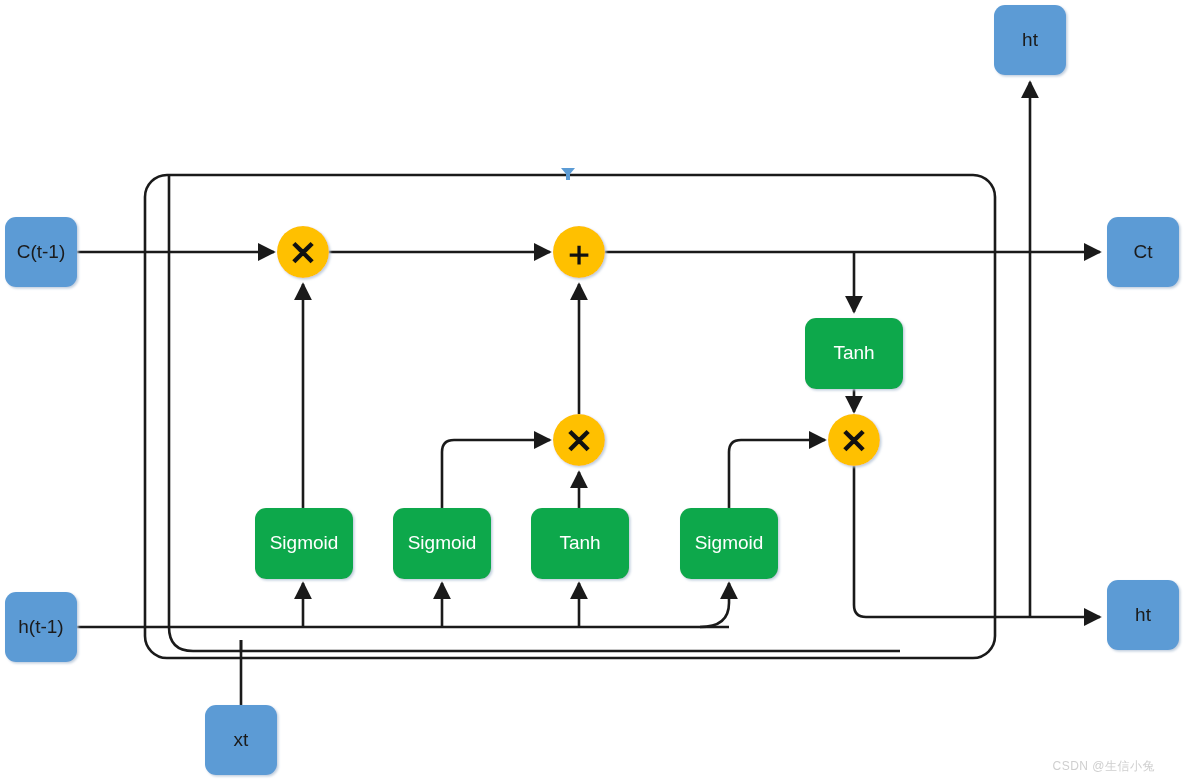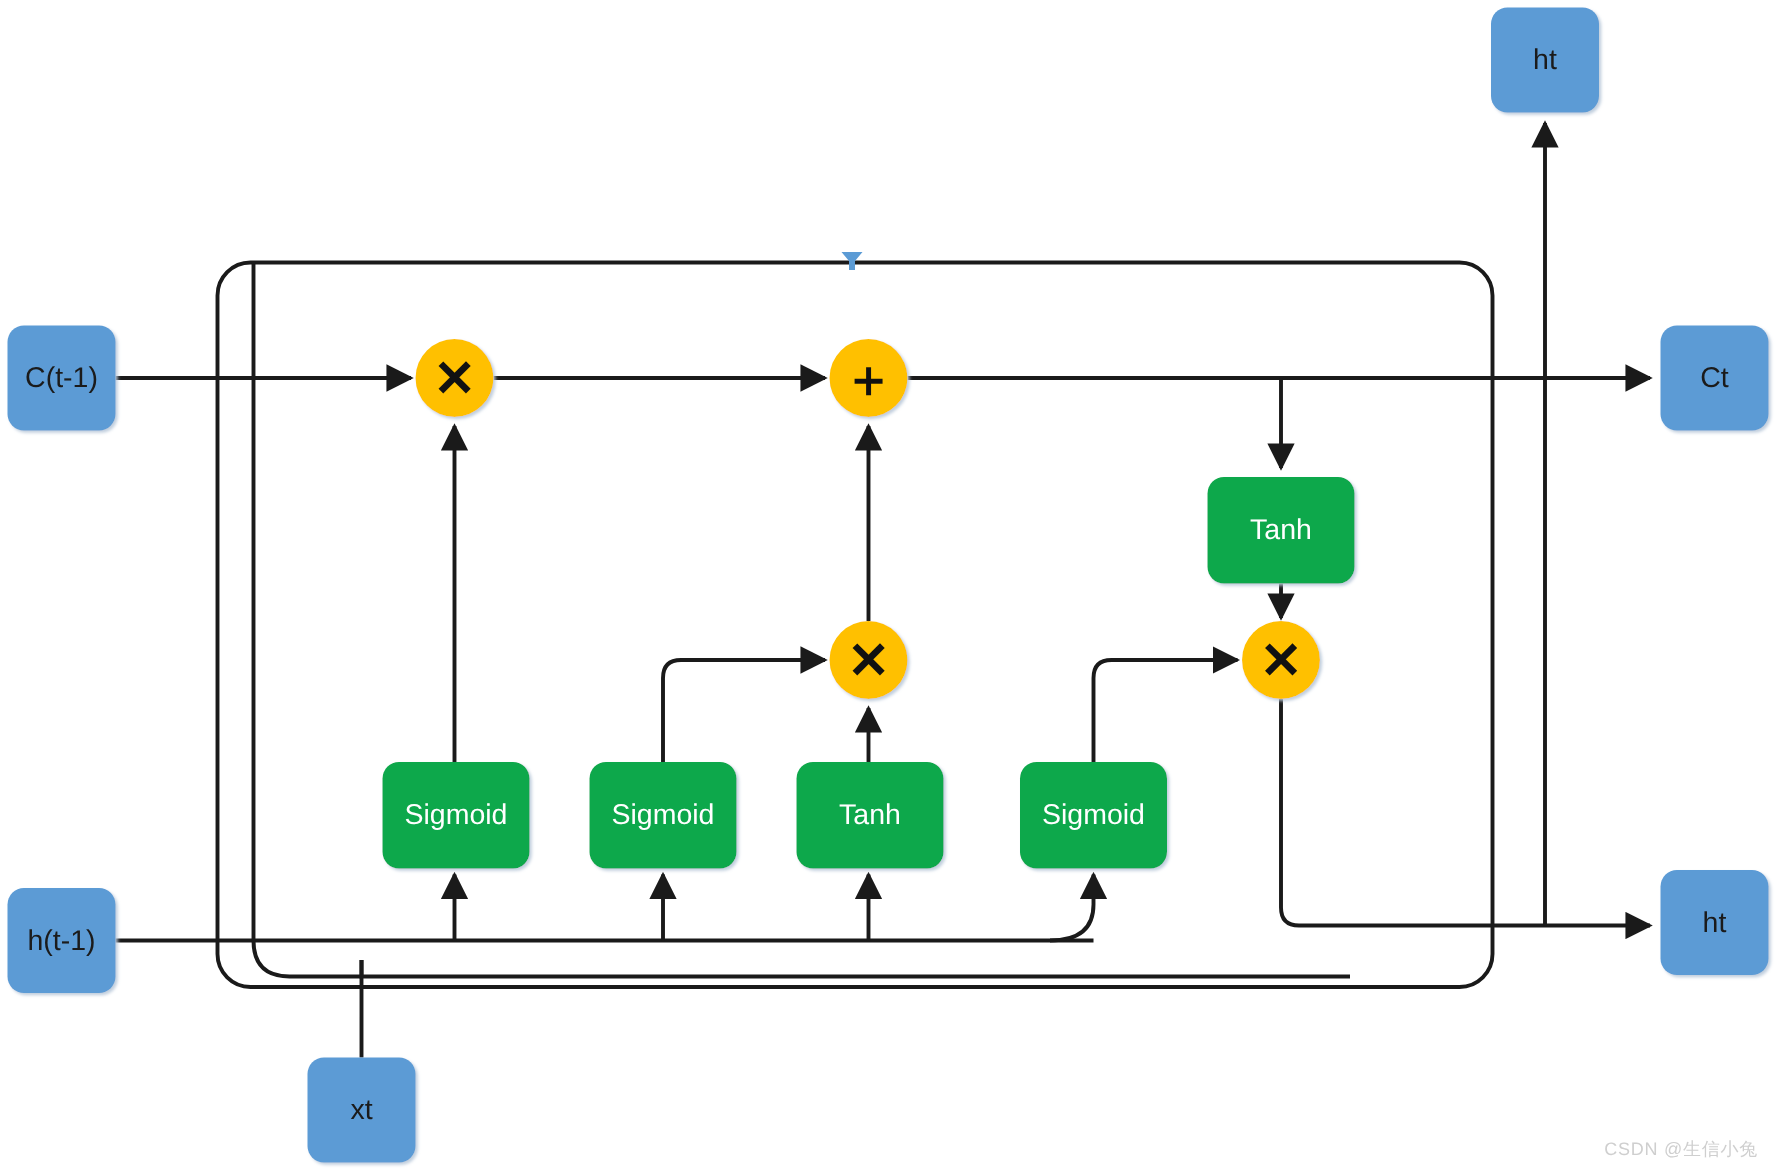--- a/index.html
+++ b/index.html
@@ -41,21 +41,21 @@
   .op-glyph {
     font-size: 34px;
     font-weight: bold;
     fill: #111111;
     font-family: "Liberation Sans", sans-serif;
     text-anchor: middle;
     dominant-baseline: central;
   }
   .watermark {
     position: absolute;
-    right: 12px;
+    right: 29px;
     bottom: 8px;
     font-size: 12px;
     color: #cfcfcf;
     font-family: "Liberation Sans", sans-serif;
     letter-spacing: 0.5px;
     user-select: none;
   }
 </style>
 </head>
 <body>

